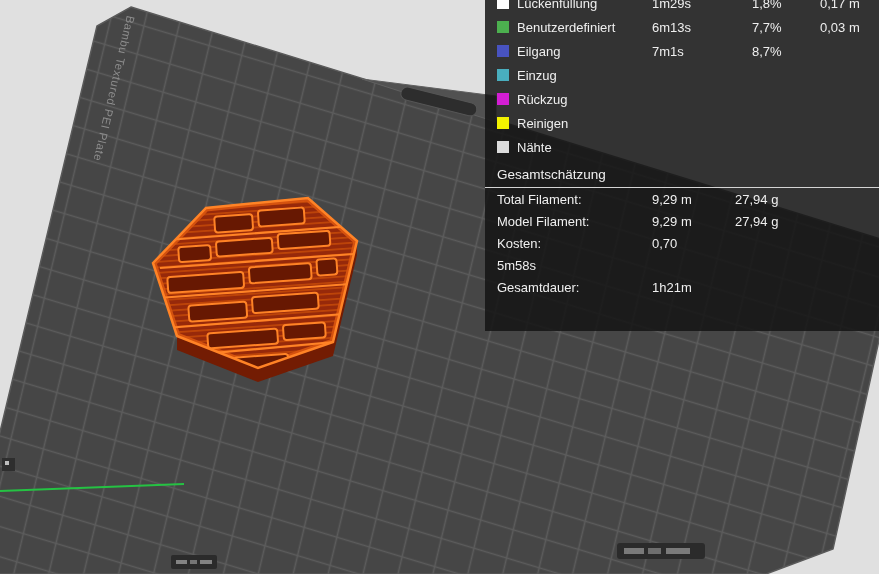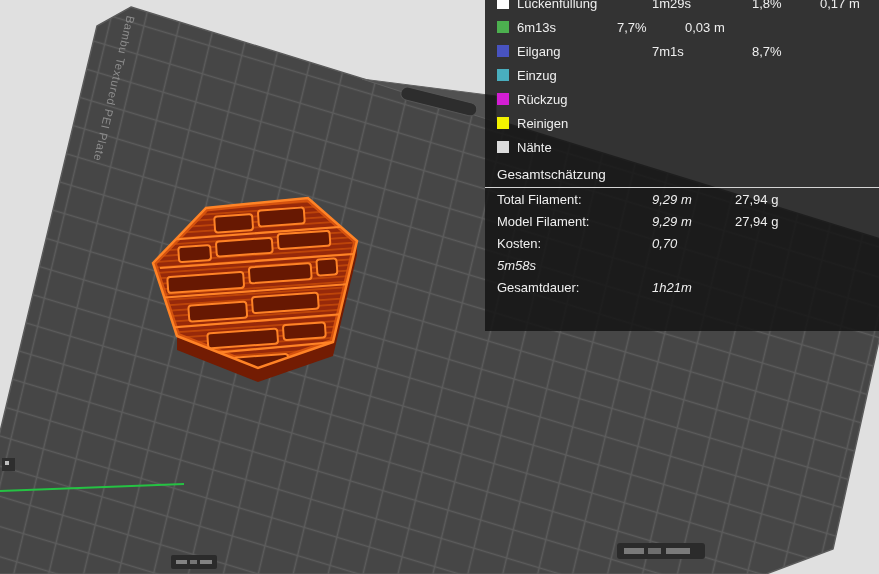--- a/index.html
+++ b/index.html
@@ -12,21 +12,21 @@
   .lrow{display:flex;align-items:center;height:24px;padding-left:12px;}
   .sw{width:12px;height:12px;flex:0 0 12px;margin-right:8px;}
   .lname{width:135px;white-space:nowrap;}
   .ltime{width:100px;}
   .lpct{width:68px;}
   .llen{flex:1;}
   .sum-title{font-weight:normal;font-size:13.5px;padding:8px 12px 5px 12px;}
   .hr{height:1px;background:#d4d4d4;}
   .srow{display:flex;align-items:center;height:22px;padding-left:12px;justify-content:flex-end;}
   .slabel{width:155px;white-space:nowrap;}
-  .sv1{width:60px;font-style:italic;}
+  .sv1{width:60px;}
   .sv2{flex:1;margin-left:23px;}
 </style>
 </head>
 <body>
 
 <div class="app">
 
   <svg class="scene" width="879" height="574" viewBox="0 0 879 574">
     <defs>
       <pattern id="grid" width="1" height="1" patternUnits="userSpaceOnUse" patternTransform="matrix(32.6,9.8,-6.7,28.2,131,7)">
@@ -114,20 +114,21 @@
       <div class="lrow">
         <span class="sw" style="background-color: rgb(255, 255, 255);"></span>
         <span class="lname">Lückenfüllung</span>
         <span class="ltime">1m29s</span>
         <span class="lpct">1,8%</span>
         <span class="llen">0,17 m</span>
       </div>
 
       <div class="lrow">
         <span class="sw" style="background-color: rgb(76, 176, 79);"></span>
+        <span class="lname">Benutzerdefiniert</span>
         <span class="ltime">6m13s</span>
         <span class="lpct">7,7%</span>
         <span class="llen">0,03 m</span>
       </div>
 
       <div class="lrow">
         <span class="sw" style="background-color: rgb(72, 83, 192);"></span>
         <span class="lname">Eilgang</span>
         <span class="ltime">7m1s</span>
         <span class="lpct">8,7%</span>

